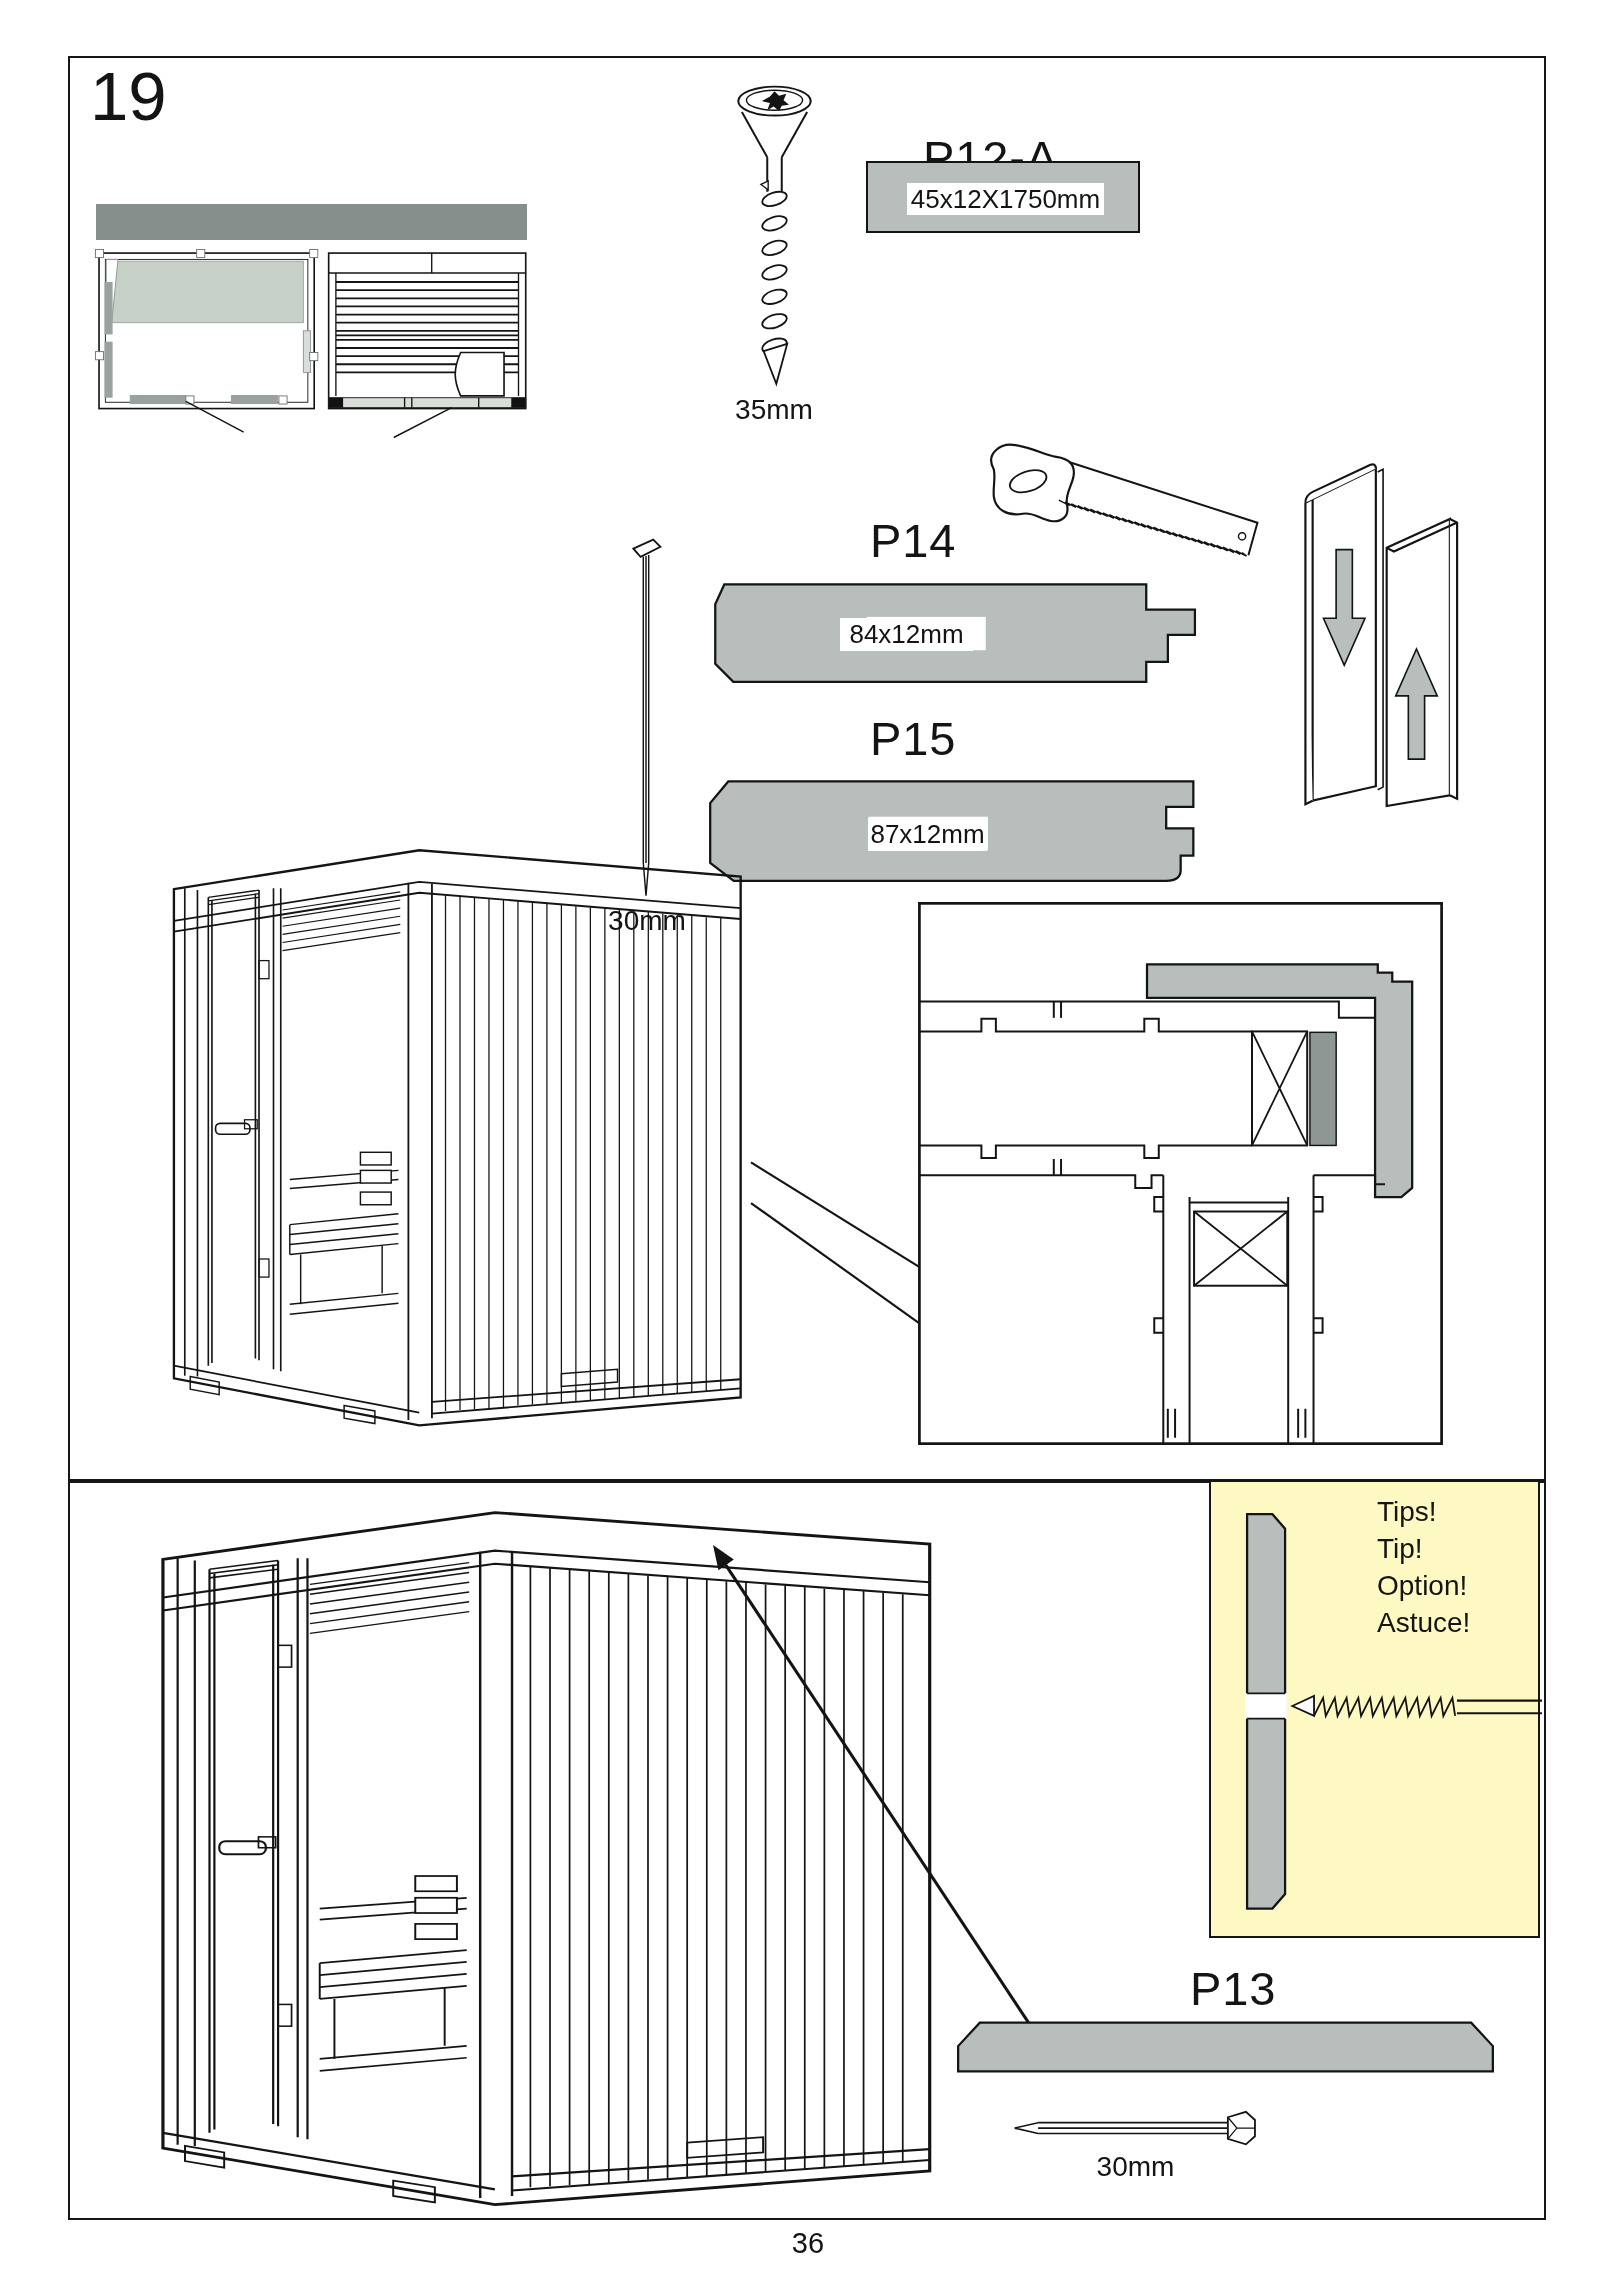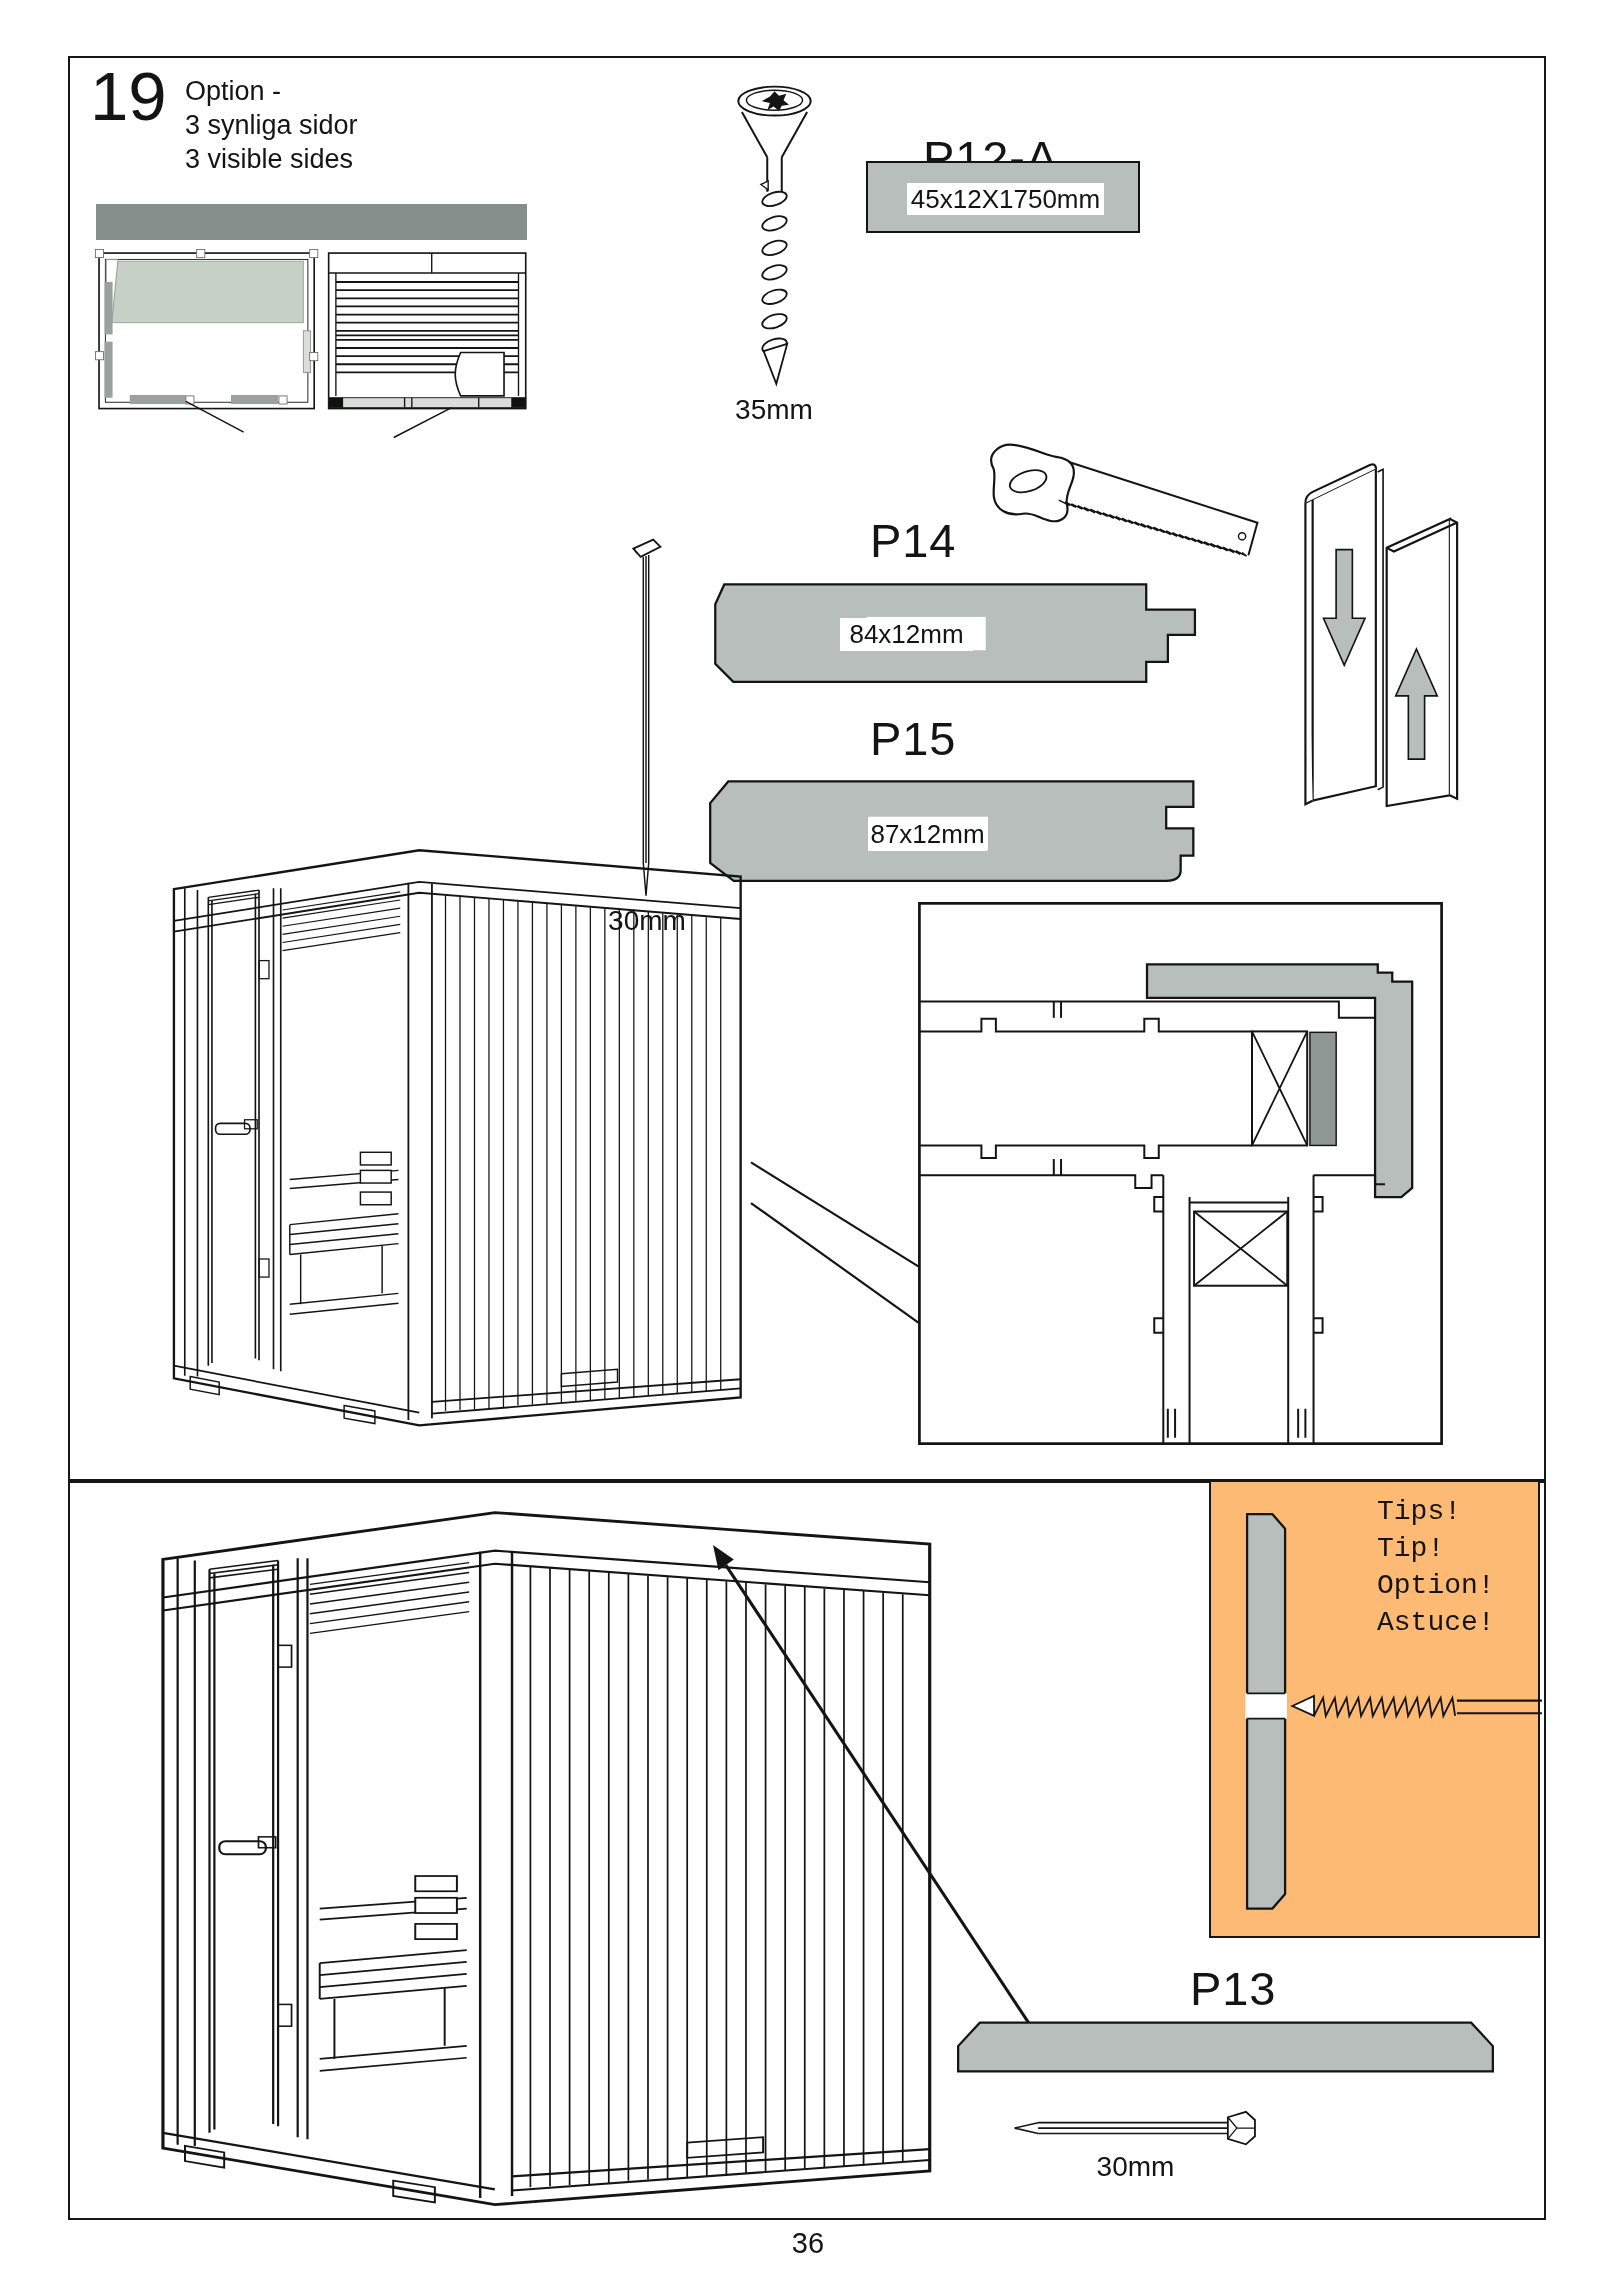--- a/index.html
+++ b/index.html
@@ -11,40 +11,35 @@
   .step-number{font-size:69px;line-height:69px;}
   .step-title{font-size:27px;line-height:34px;}
   .part-label{font-size:47px;line-height:47px;letter-spacing:0.9px;}
   .dim-box{background:#ffffff;display:flex;align-items:center;justify-content:center;
            font-size:26px;white-space:nowrap;}
   .mm-label{font-size:28px;text-align:center;}
   .tips-text{font-size:28px;line-height:37px;}
   .footer-num{font-size:29px;text-align:center;}
   .hbar{background:var(--header-bar,#878f8d);}
   .page-border{border:2.7px solid #161616;box-sizing:border-box;}
-  .tips-border{border:2.7px solid #161616;box-sizing:border-box;background:#fdba74;font-family:Liberation Mono, monospace;}
+  .tips-border{border:2.7px solid #161616;box-sizing:border-box;background:#fef9c3;}
   .divider{background:#161616;}
   svg{display:block;overflow:visible;}
   .board{fill:var(--part-fill,#b7bebc);stroke:#141414;stroke-width:2.5;}
   .ln{stroke:#141414;fill:none;}
   .wht{fill:#ffffff;stroke:#141414;}
 </style>
 </head>
 <body>
 
 <div id="page">
 
   <div class="abs page-border" style="left:68px;top:56px;width:1478px;height:2164px;"></div>
 
   <div class="abs step-number" style="left:90px;top:62px;">19</div>
-  <div class="abs step-title" style="left:185px;top:74px;">
-    <div>Option -</div>
-    <div>3 synliga sidor</div>
-    <div>3 visible sides</div>
-  </div>
 
   <div class="abs hbar" style="left:96px;top:204px;width:431px;height:36px;"></div>
 
   <svg class="abs" style="left:90px;top:244px;" width="452" height="208" viewBox="0 0 500 230">
 
     <rect x="10" y="10" width="238" height="172" fill="#fff" stroke="#141414" stroke-width="1.8"></rect>
     <rect x="17" y="17" width="224" height="158" fill="#fff" stroke="#141414" stroke-width="1"></rect>
     <rect x="22" y="19" width="214" height="68" style="fill:var(--bench,#c7d0c6)" stroke="#9aa19e" stroke-width="1"></rect>
     <polygon points="18,17 31,17 24,87 18,87" fill="#fff" stroke="#8b928f" stroke-width="1"></polygon>
     <rect x="16" y="42" width="9" height="58" style="fill:var(--wall-seg,#9aa19e)"></rect>

